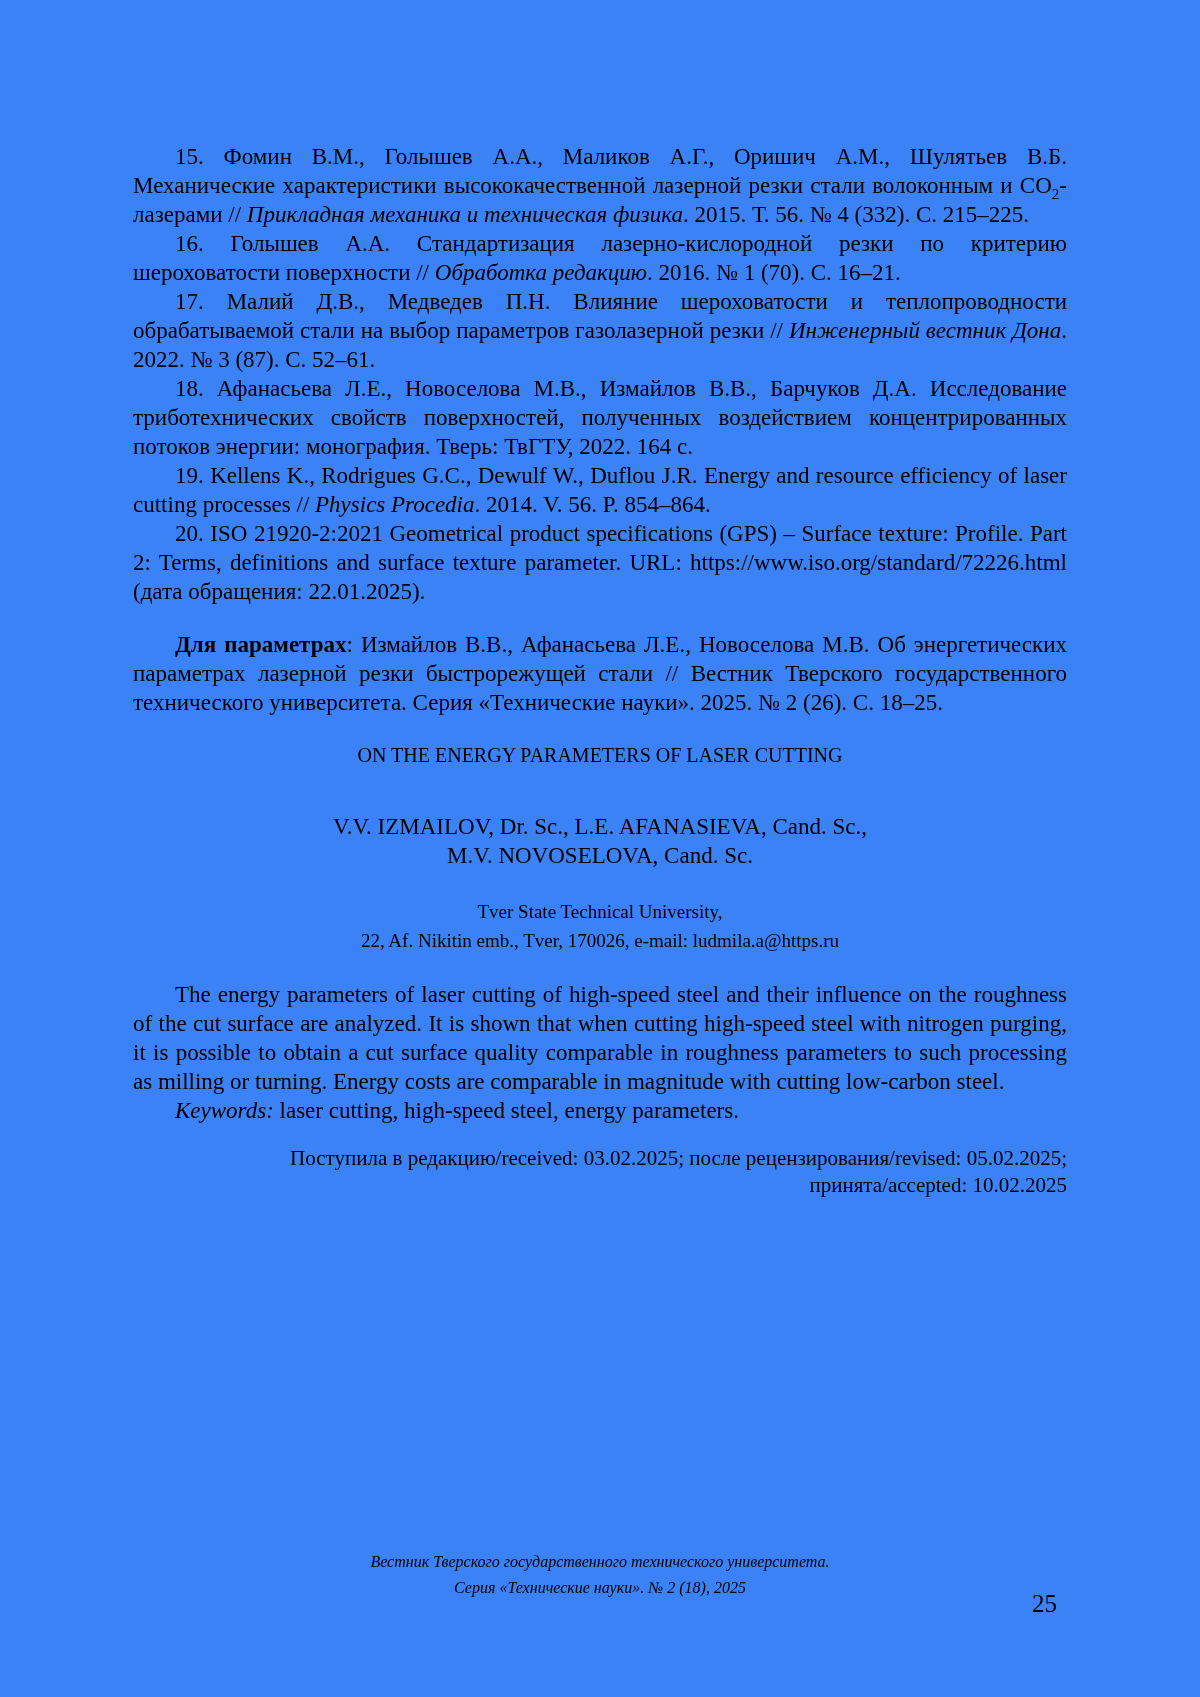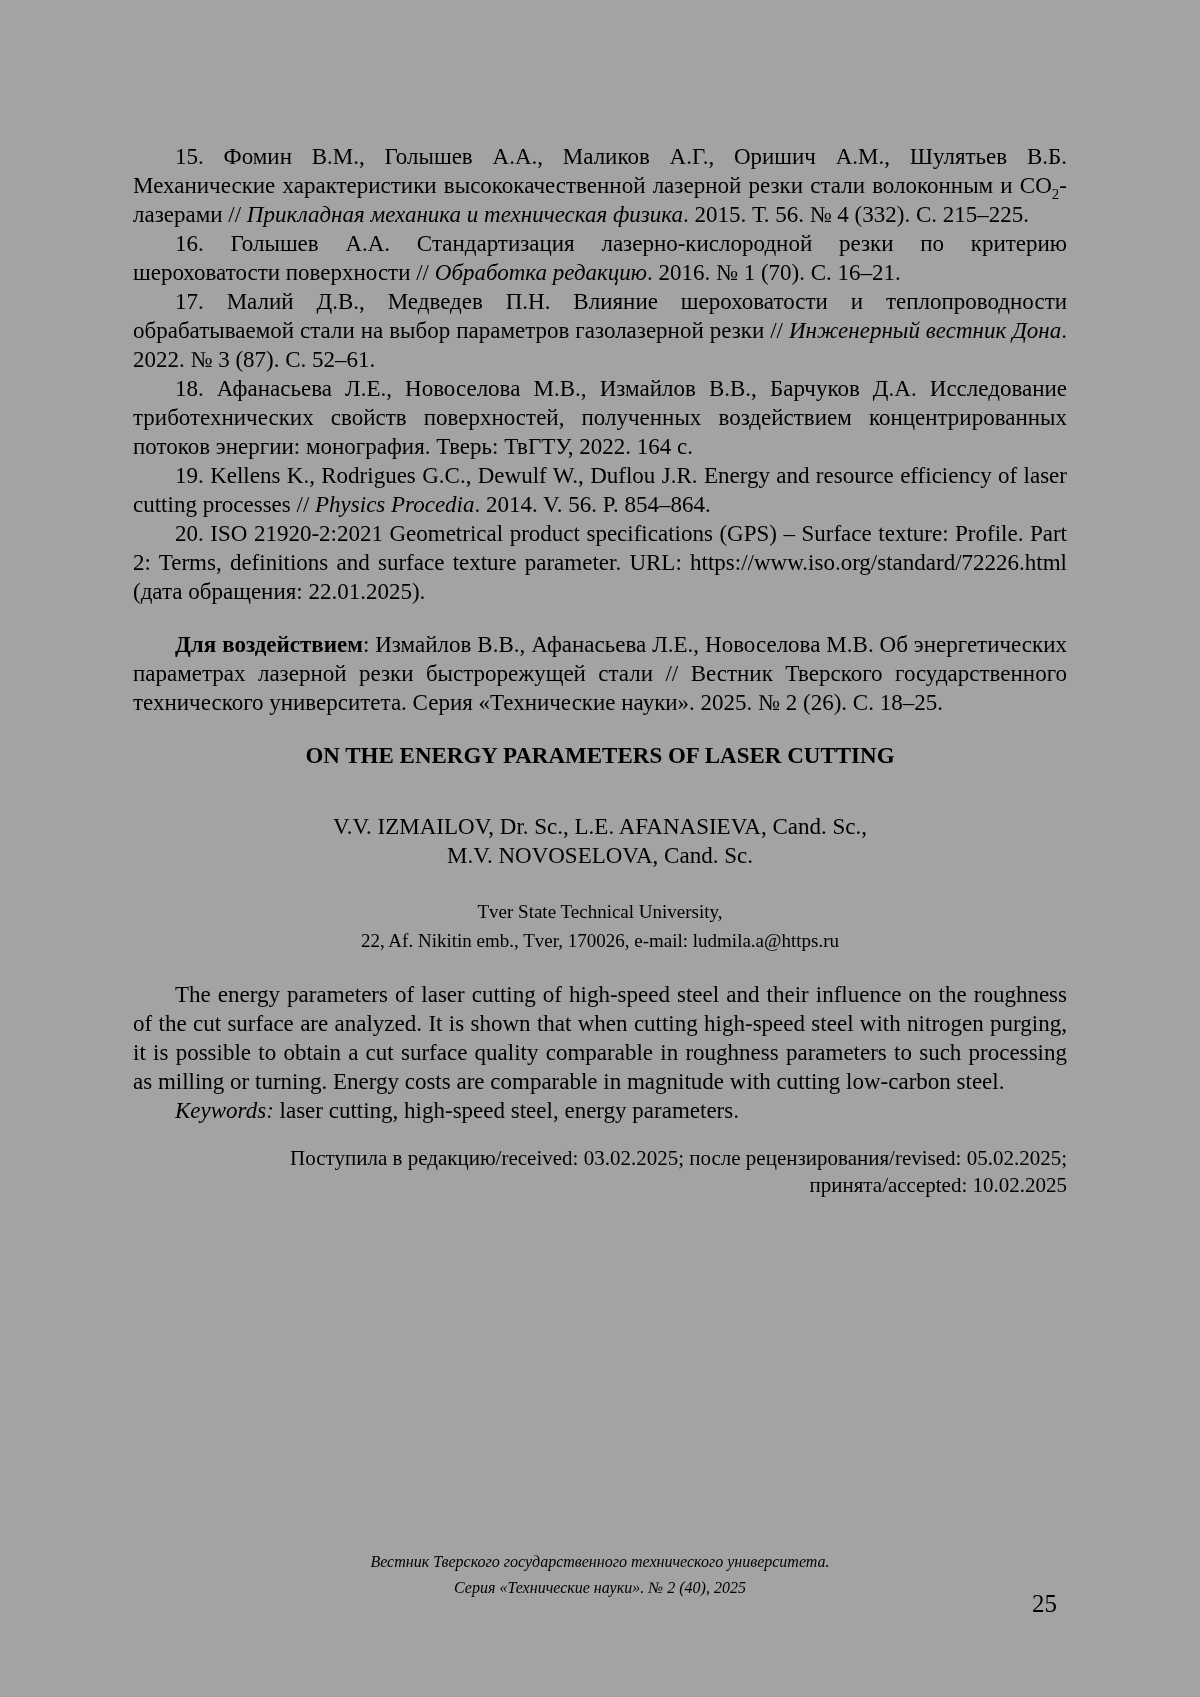--- a/index.html
+++ b/index.html
@@ -4,21 +4,21 @@
 <style>
   html, body {
     margin: 0;
     padding: 0;
     background: #ffffff;
   }
   .page {
     position: relative;
     width: 1200px;
     height: 1697px;
-    background: #a3a3a3;
+    background: #3b82f6;
     color: #000000;
     font-family: "Liberation Serif", serif;
     box-sizing: border-box;
     padding: 142px 133px 0 133px;
     overflow: hidden;
   }
   p {
     margin: 0;
   }
   .body-para {
@@ -36,23 +36,23 @@
   .sub {
     font-size: 15px;
     vertical-align: sub;
     line-height: 0;
   }
   .citation-para {
     margin-top: 24px;
   }
   .article-title {
     margin-top: 24px;
-    font-size: 23px;
+    font-size: 20px;
     line-height: 29px;
-    font-weight: bold;
+    font-weight: normal;
     text-align: center;
   }
   .authors-block {
     margin-top: 42px;
     font-size: 23px;
     line-height: 29px;
     text-align: center;
   }
   .affiliation-block {
     margin-top: 27px;
@@ -99,21 +99,21 @@
 
     <p class="body-para"><span>17. Малий Д.В., Медведев П.Н. Влияние шероховатости и теплопроводности обрабатываемой стали на выбор параметров газолазерной резки // </span><span class="it">Инженерный вестник Дона</span><span>. 2022. № 3 (87). С. 52–61.</span></p>
 
     <p class="body-para"><span>18. Афанасьева Л.Е., Новоселова М.В., Измайлов В.В., Барчуков Д.А. Исследование триботехнических свойств поверхностей, полученных воздействием концентрированных потоков энергии: монография. Тверь: ТвГТУ, 2022. 164 с.</span></p>
 
     <p class="body-para"><span>19. Kellens K., Rodrigues G.C., Dewulf W., Duflou J.R. Energy and resource efficiency of laser cutting processes // </span><span class="it">Physics Procedia</span><span>. 2014. V. 56. P. 854–864.</span></p>
 
     <p class="body-para"><span>20. ISO 21920-2:2021 Geometrical product specifications (GPS) – Surface texture: Profile. Part 2: Terms, definitions and surface texture parameter. URL: https://www.iso.org/standard/72226.html (дата обращения: 22.01.2025).</span></p>
   </div>
 
-  <p class="body-para citation-para"><span class="b">Для воздействием</span><span>: Измайлов В.В., Афанасьева Л.Е., Новоселова М.В. Об энергетических параметрах лазерной резки быстрорежущей стали // Вестник Тверского государственного технического университета. Серия «Технические науки». 2025. № 2 (26). С. 18–25.</span></p>
+  <p class="body-para citation-para"><span class="b">Для параметрах</span><span>: Измайлов В.В., Афанасьева Л.Е., Новоселова М.В. Об энергетических параметрах лазерной резки быстрорежущей стали // Вестник Тверского государственного технического университета. Серия «Технические науки». 2025. № 2 (26). С. 18–25.</span></p>
 
   <div class="article-title">
     <div>ON THE ENERGY PARAMETERS OF LASER CUTTING</div>
   </div>
 
   <div class="authors-block">
     <div>V.V. IZMAILOV, Dr. Sc., L.E. AFANASIEVA, Cand. Sc.,</div>
     <div>M.V. NOVOSELOVA, Cand. Sc.</div>
   </div>
 
@@ -126,18 +126,18 @@
 
   <p class="body-para"><span class="it">Keywords:</span><span> laser cutting, high-speed steel, energy parameters.</span></p>
 
   <div class="dates-block">
     <div>Поступила в редакцию/received: 03.02.2025; после рецензирования/revised: 05.02.2025;</div>
     <div>принята/accepted: 10.02.2025</div>
   </div>
 
   <div class="footer-block">
     <div>Вестник Тверского государственного технического университета.</div>
-    <div>Серия «Технические науки». № 2 (40), 2025</div>
+    <div>Серия «Технические науки». № 2 (18), 2025</div>
   </div>
 
   <div class="page-number">25</div>
 
 </div>
 
 </body></html>

